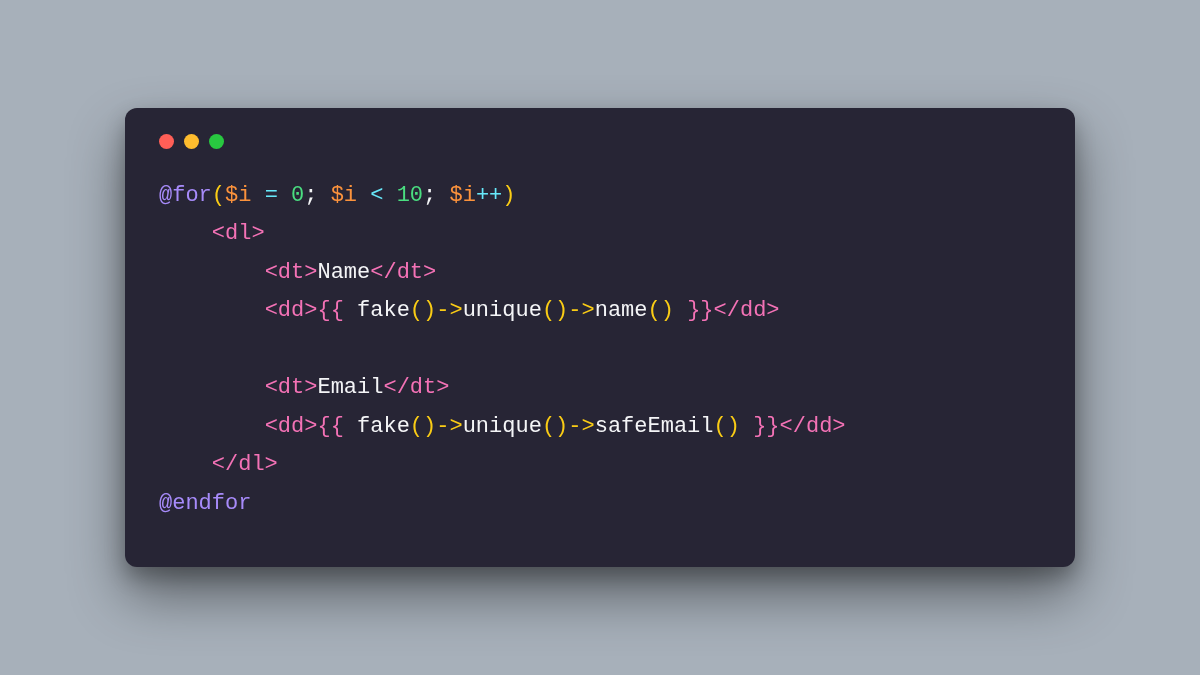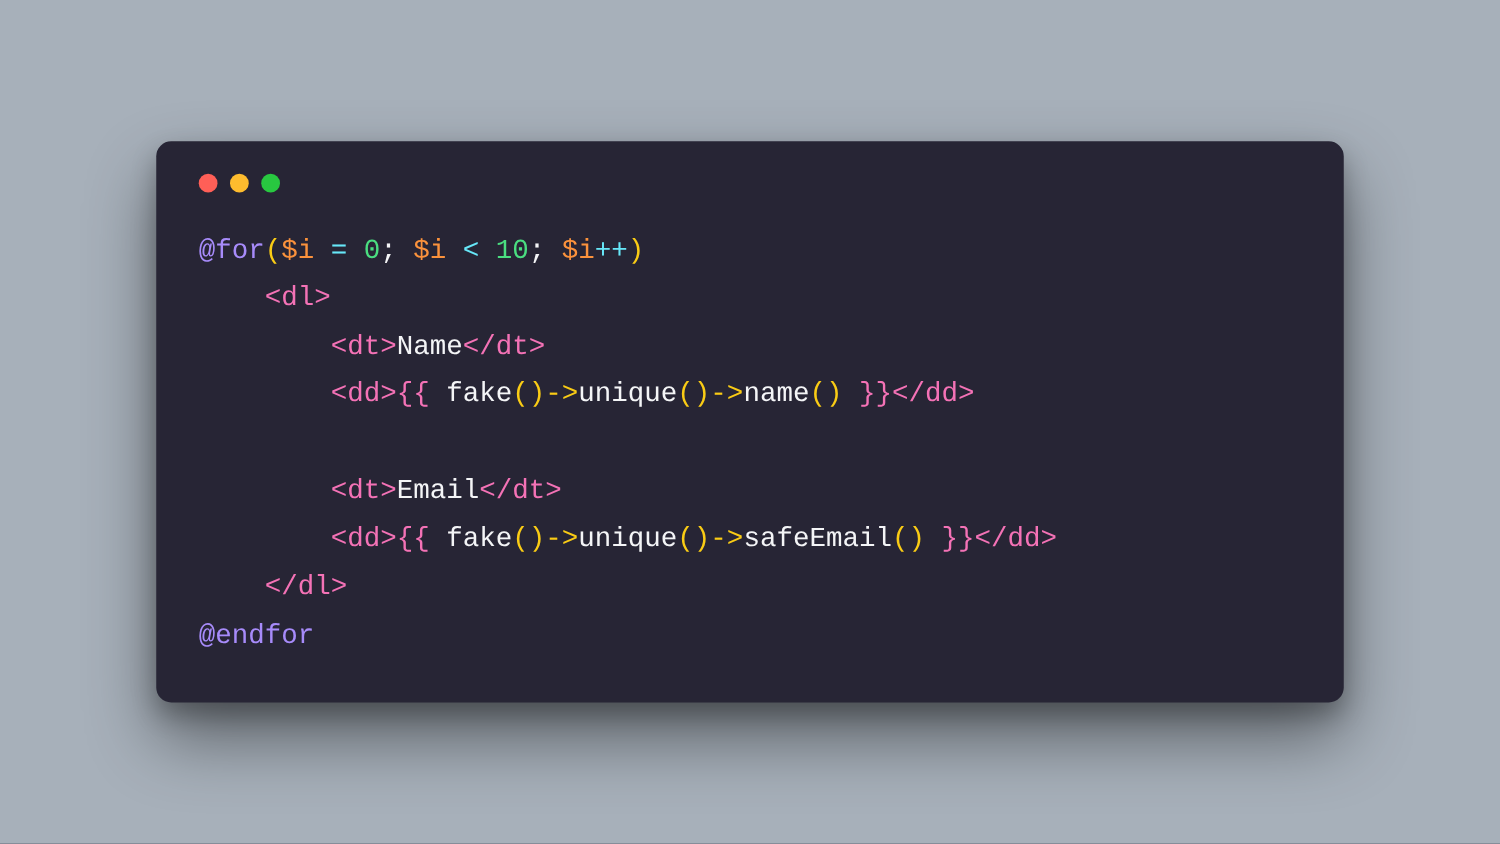--- a/index.html
+++ b/index.html
@@ -8,21 +8,21 @@
     font-family:ui-monospace,Menlo,Consolas,"Liberation Mono",monospace;
     display:flex;
     align-items:center;
     justify-content:center;
   }
   .window{
     width:950px;
     background:#272535;
     border-radius:12px;
     box-shadow:0 28px 55px rgba(0,0,0,.45),0 10px 20px rgba(0,0,0,.25);
-    padding:26px 34px 34px 34px;
+    padding:26px 34px 44px 34px;
     box-sizing:border-box;
   }
   .dots{display:flex;gap:10px;margin-bottom:28px;}
   .dot{width:15px;height:15px;border-radius:50%;}
   .red{background:#ff5f57;}
   .yellow{background:#febc2e;}
   .green{background:#28c840;}
   pre{
     margin:0;
     font-family:inherit;

